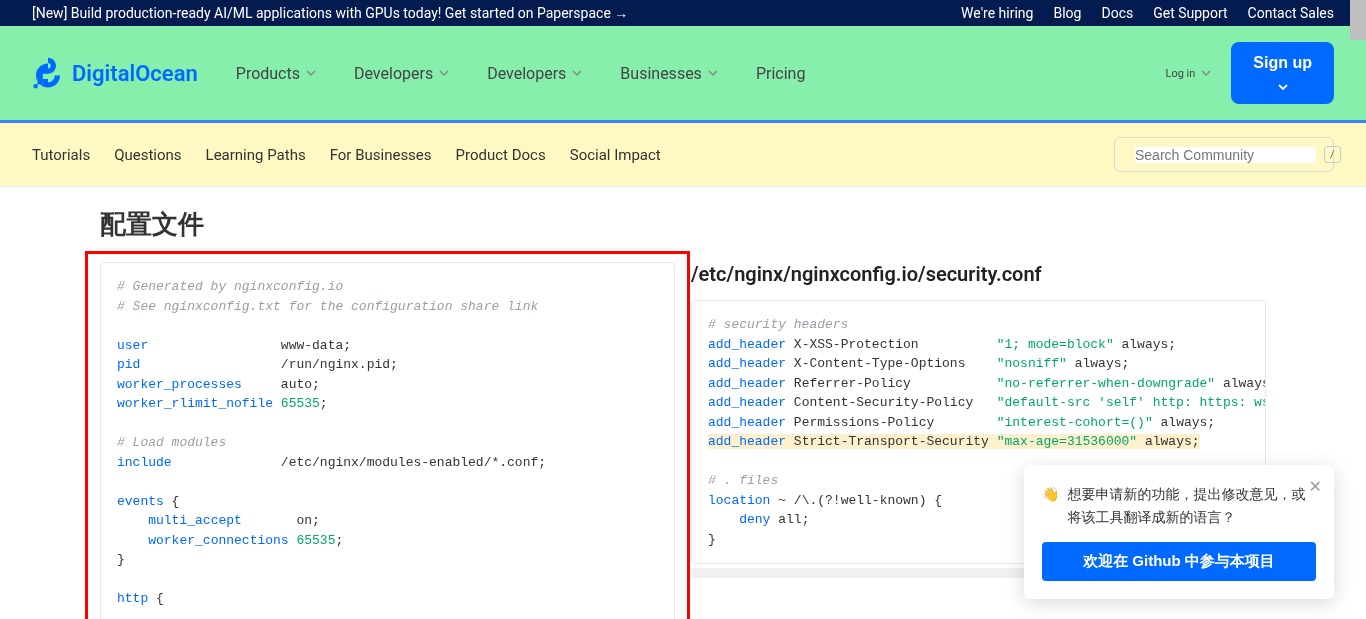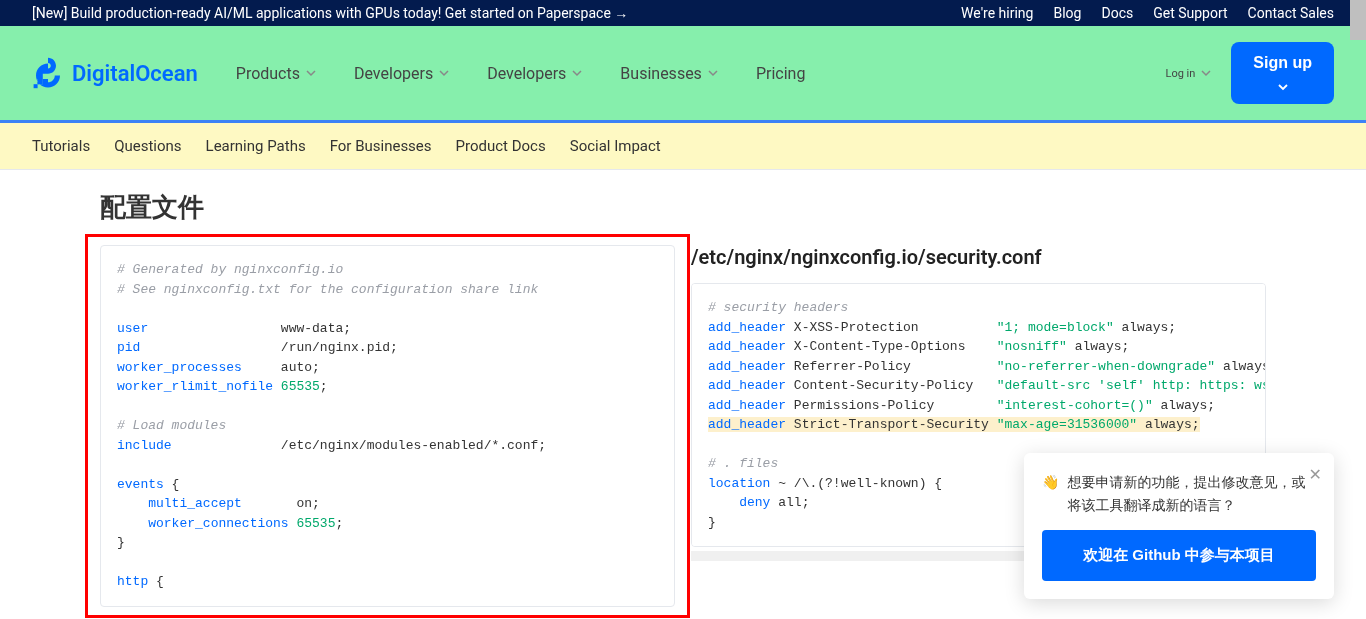--- a/index.html
+++ b/index.html
@@ -42,21 +42,21 @@
     .number { color: #00a86b; }
     .string { color: #00a86b; }
     .highlight { background: #fdf0cc; }
     
     .code-block.right-block { overflow-x: scroll; }
     .hscroll { height: 10px; background: #f0f0f0; margin-top: 4px; }
     
     .popover { position: fixed; right: 32px; bottom: 20px; width: 310px; background: #fff; border-radius: 6px; box-shadow: 0 4px 20px rgba(0,0,0,0.15); padding: 18px; }
     .popover-close { position: absolute; right: 12px; top: 12px; color: #999; cursor: pointer; font-size: 16px; }
     .popover-text { display: flex; gap: 8px; font-size: 14px; line-height: 1.6; color: #333; margin-bottom: 14px; }
-    .popover-btn { background: #0069ff; color: #fff; border: none; border-radius: 4px; padding: 16px; width: 100%; font-size: 15px; font-weight: 600; cursor: pointer; }
+    .popover-btn { background: #0069ff; color: #fff; border: none; border-radius: 4px; padding: 10px; width: 100%; font-size: 15px; font-weight: 600; cursor: pointer; }
     
     body { position: relative; }
     .viewport-scroll { position: fixed; right: 0; top: 0; width: 16px; height: 100vh; }
     .viewport-thumb { width: 100%; height: 40px; background: #bfbfbf; }
   </style>
 </head>
 <body>
 
 <div class="top-banner">
   <div class="top-banner-left">
@@ -126,20 +126,28 @@
 </div>
 
 <div class="sub-nav">
   <div class="sub-nav-items">
     <div class="sub-nav-item">Tutorials</div>
     <div class="sub-nav-item">Questions</div>
     <div class="sub-nav-item">Learning Paths</div>
     <div class="sub-nav-item">For Businesses</div>
     <div class="sub-nav-item">Product Docs</div>
     <div class="sub-nav-item">Social Impact</div>
+  </div>
+  <div class="search-box">
+    <svg class="search-icon" viewBox="0 0 16 16" fill="none" stroke="currentColor" stroke-width="1.5">
+        <circle cx="7" cy="7" r="5"></circle>
+        <path d="M11 11l4 4"></path>
+      </svg>
+    <input class="search-input" placeholder="Search Community" style="">
+    <span class="search-kbd">/</span>
   </div>
 </div>
 
 <div class="content">
   <h2 class="page-title">配置文件</h2>
 
   <div class="files-grid">
     <div class="file-col left">
       <div class="code-block"><span class="comment"># Generated by nginxconfig.io</span>
 <span class="comment"># See nginxconfig.txt for the configuration share link</span>

